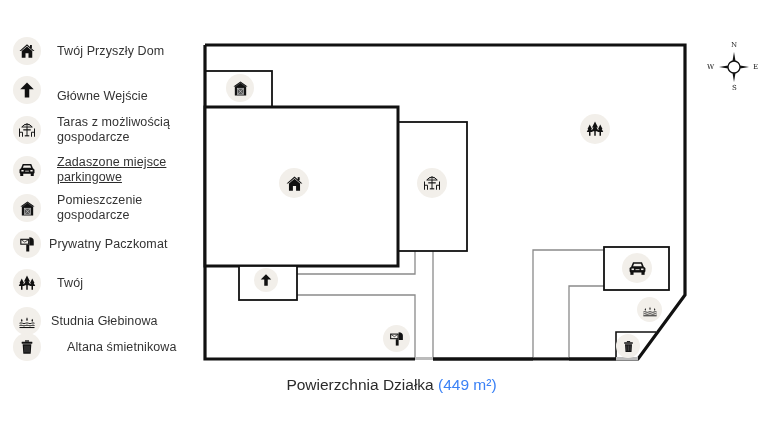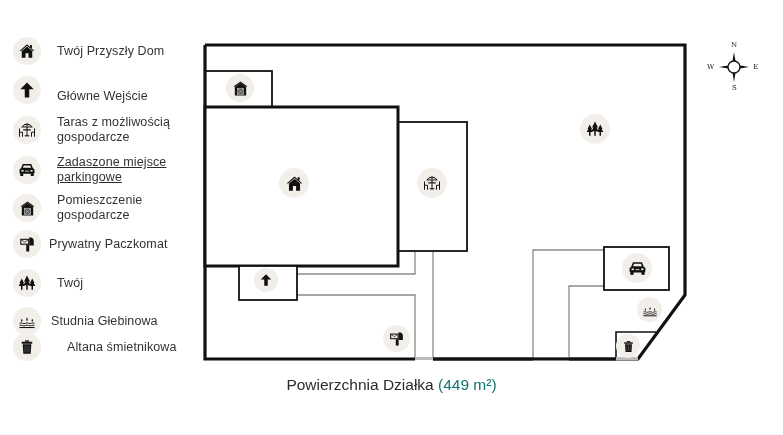--- a/index.html
+++ b/index.html
@@ -7,21 +7,21 @@
          font-family:"Liberation Sans", "DejaVu Sans", sans-serif; color:#2b2b2b; }
   .legend { position:absolute; left:13px; top:37px; width:190px; }
   .legend-item { position:absolute; left:0; display:flex; align-items:center; }
   .legend-circle { width:28px; height:28px; border-radius:50%; background:#f2efea;
                    display:flex; align-items:center; justify-content:center; flex:0 0 28px; }
   .legend-label { margin-left:16px; font-size:12.5px; line-height:15px; color:#333; letter-spacing:0.1px; }
   .plan { position:absolute; left:0; top:0; }
   .map-icon { position:absolute; width:30px; height:30px; border-radius:50%; background:#f2efea;
               display:flex; align-items:center; justify-content:center; }
   .caption { position:absolute; left:0; width:783px; top:376px; text-align:center; font-size:15.5px; color:#2b2b2b; }
-  .caption .light { color:#0f766e; }
+  .caption .light { color:#3b82f6; }
   .compass { position:absolute; left:704px; top:38px; width:60px; height:56px; }
   .compass span { position:absolute; font-family:"DejaVu Serif", serif; font-size:7px; color:#222; }
 </style>
 </head>
 <body>
 
 <svg width="0" height="0" style="position:absolute">
   <defs>
     <symbol id="i-house" viewBox="0 0 24 24">
       <path d="M12 3 L2 12 L4 12 L12 5 L20 12 L22 12 Z" fill="#111"></path>

